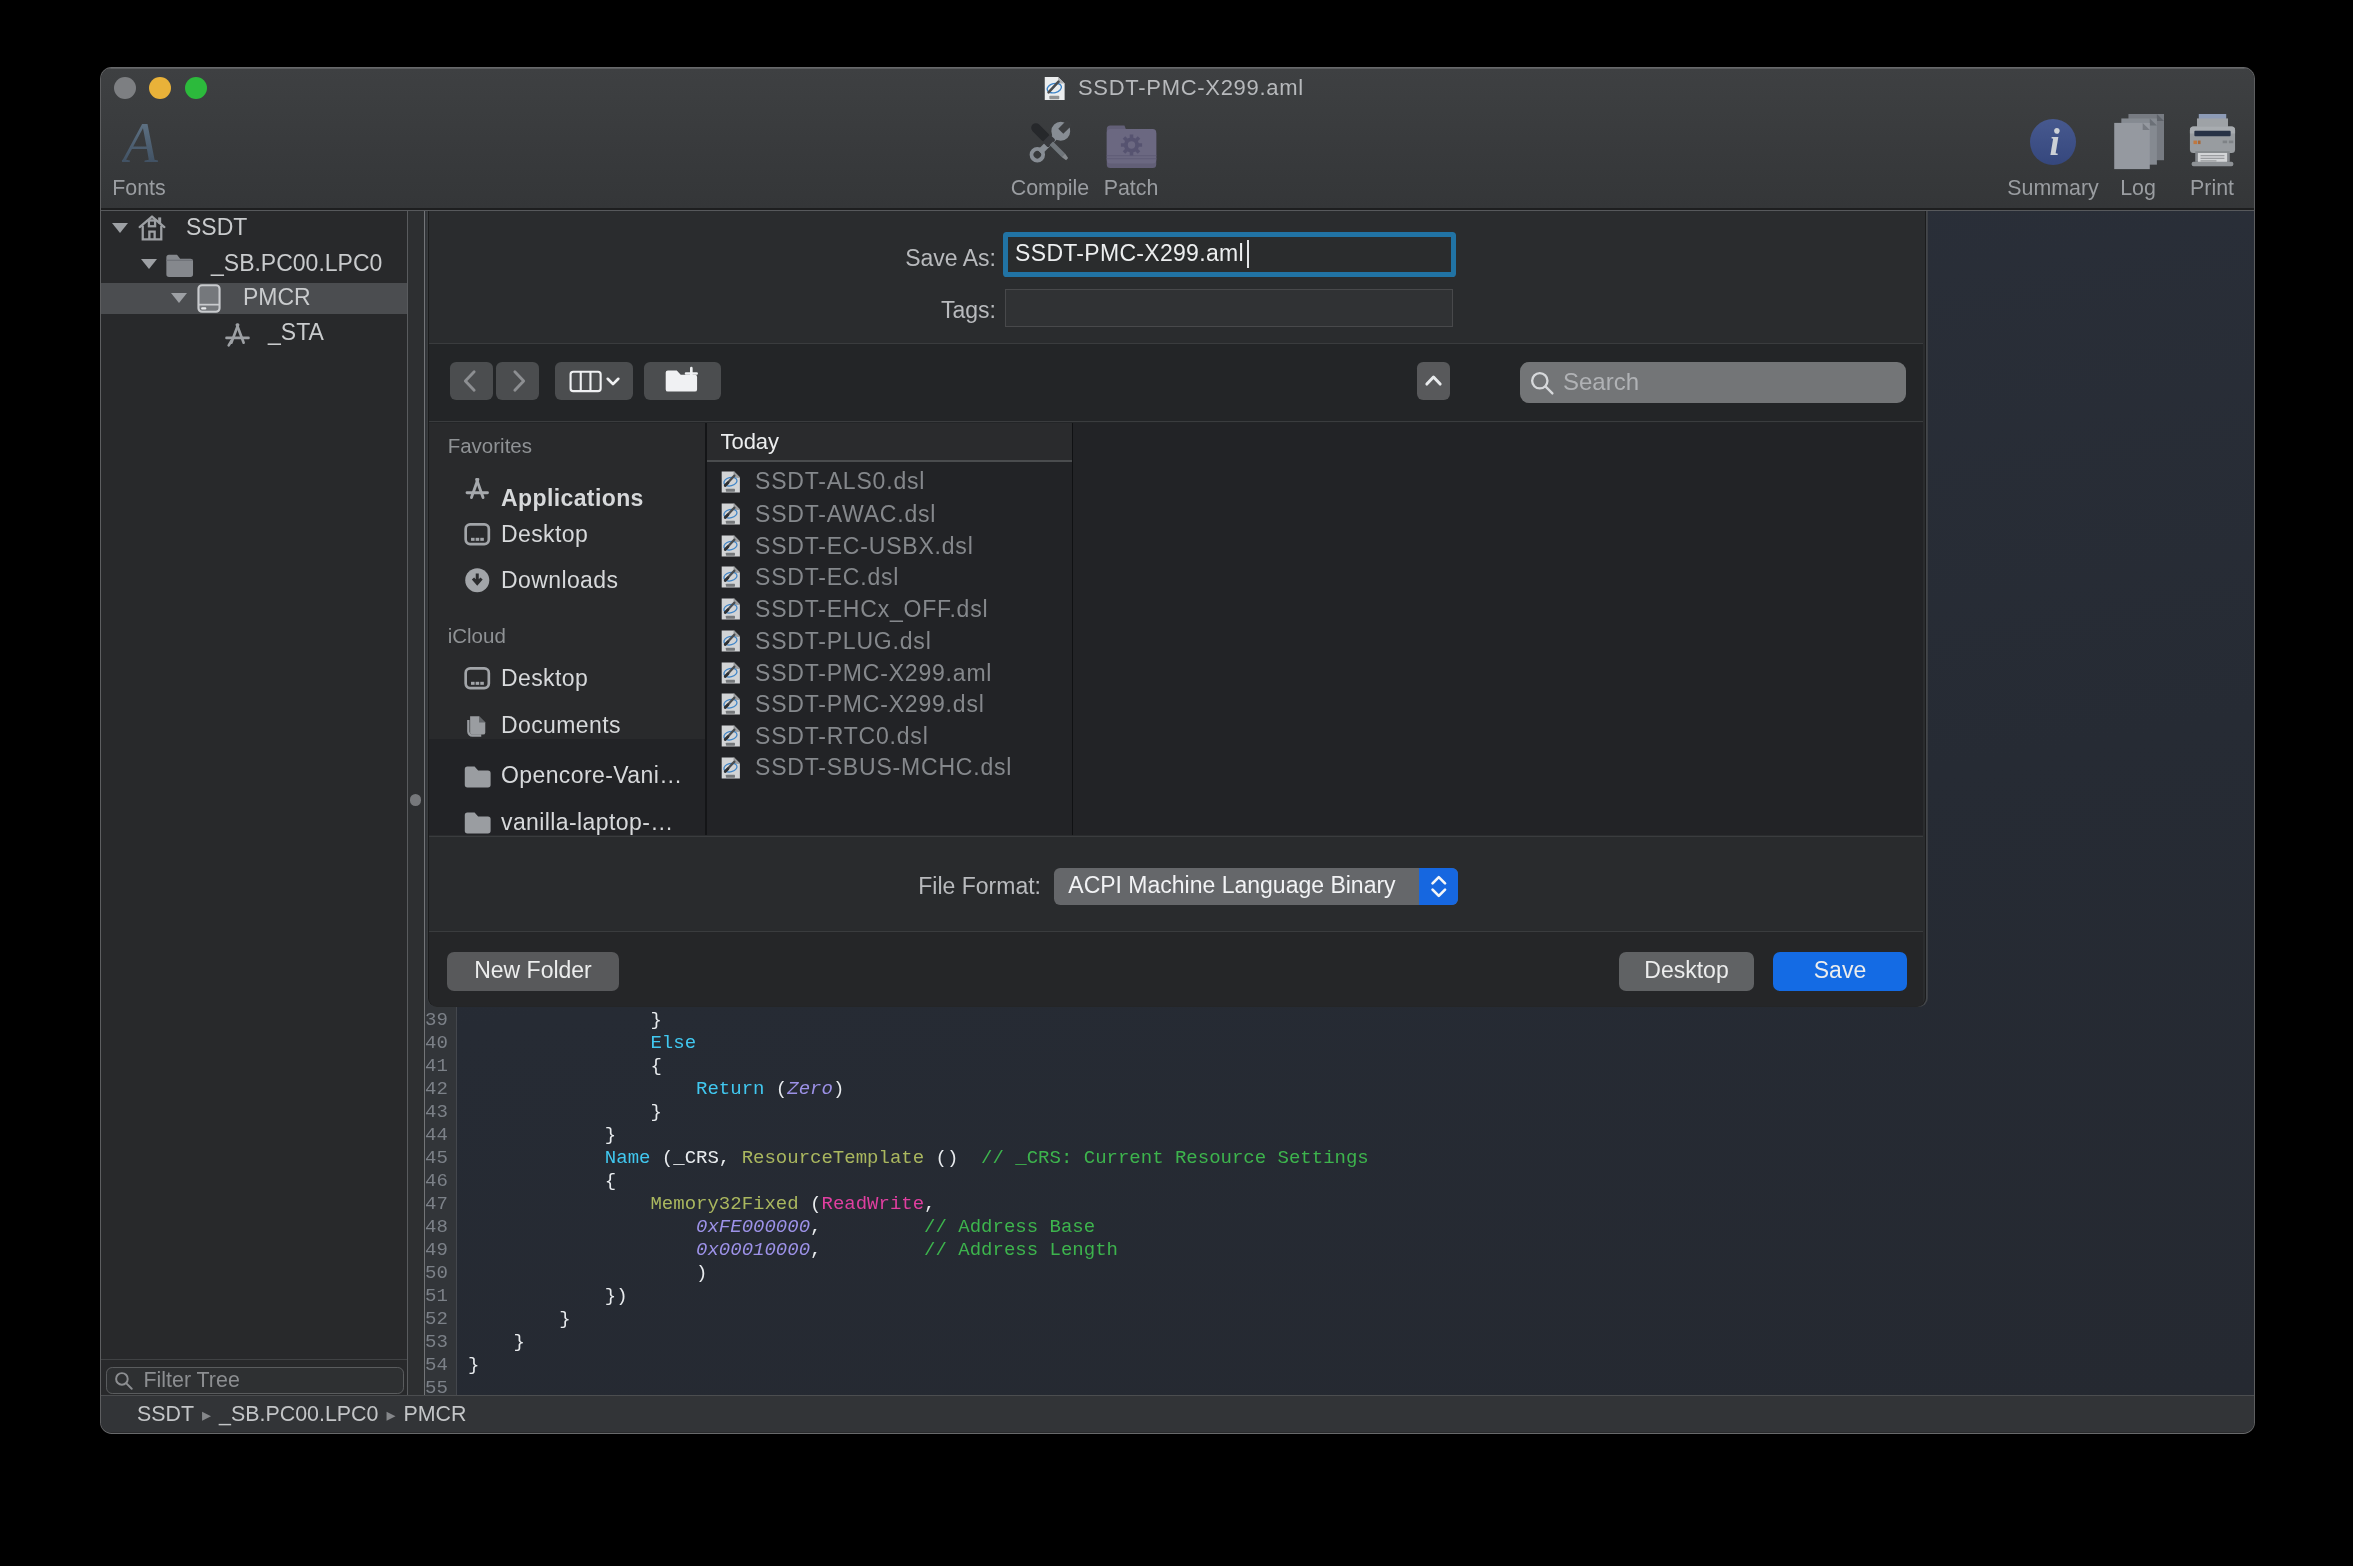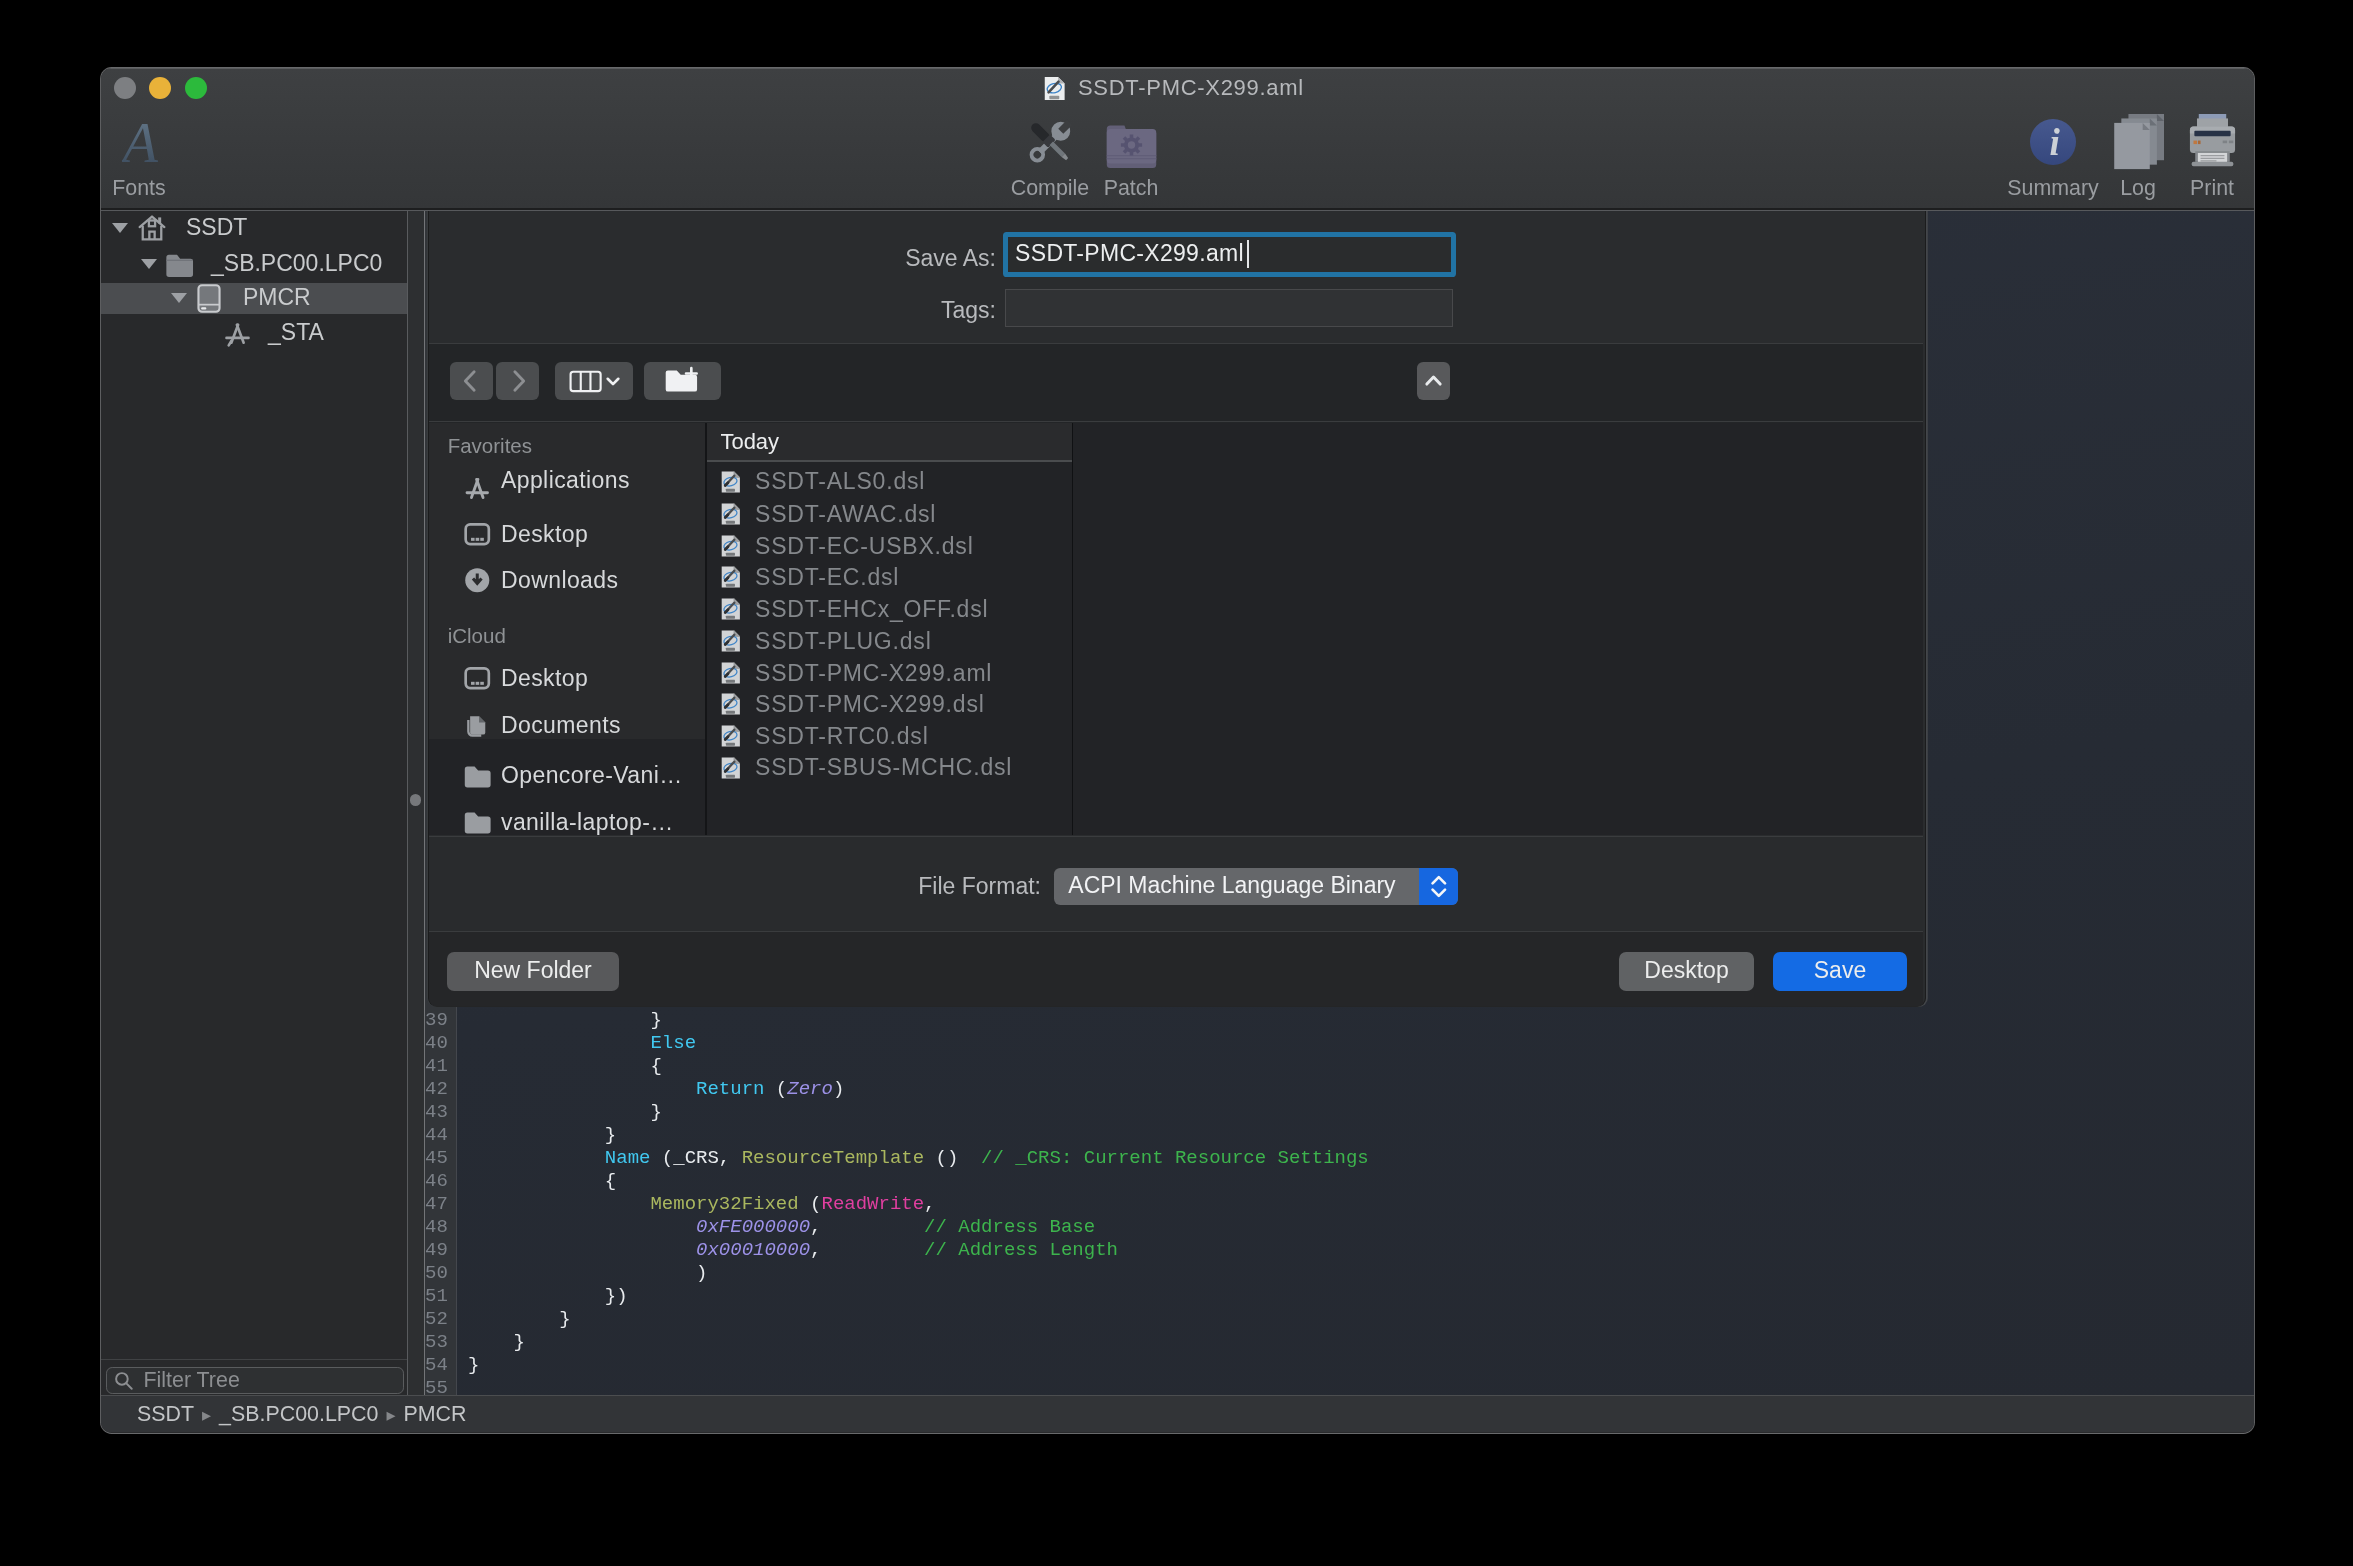--- a/index.html
+++ b/index.html
@@ -264,21 +264,21 @@
       <div style="position:absolute;left:642px;top:0;width:1.8px;height:412px;background:#101113;"></div>
       <div id="favcol">
         <div class="favhead" style="top:10.7px;">Favorites</div>
         <svg class="favicon" style="top:51px;" width="28.5" height="28.5" viewBox="0 0 32 32">
           <g stroke="#a6a9ad" stroke-width="3.2" stroke-linecap="round" fill="none">
             <path d="M9.5 26.5 L16.8 6"></path>
               <path d="M22.5 26.5 L15.2 6"></path>
               <path d="M4.5 21 H27.5"></path>
           </g>
         </svg>
-        <div class="favitem" style="top:44px;">Applications</div>
+        <div class="favitem" style="top:62px;font-weight:bold;">Applications</div>
         <svg class="favicon" style="top:97px;" width="28.5" height="28.5" viewBox="0 0 32 32">
           <rect x="3" y="5" width="26" height="22" rx="5" fill="none" stroke="#a2a5a9" stroke-width="3"></rect>
           <rect x="9" y="20" width="4" height="3.4" fill="#a2a5a9"></rect>
             <rect x="14.2" y="20" width="4" height="3.4" fill="#a2a5a9"></rect>
             <rect x="19.4" y="20" width="4" height="3.4" fill="#a2a5a9"></rect>
         </svg>
         <div class="favitem" style="top:98px;">Desktop</div>
         <svg class="favicon" style="top:143px;" width="28.5" height="28.5" viewBox="0 0 32 32">
           <circle cx="16" cy="16" r="13.5" fill="#a2a5a9"></circle>
           <path d="M16 8.5 v10 M11.2 14 L16 19.5 L20.8 14" stroke="#2b2c2e" stroke-width="3.4" fill="none" stroke-linejoin="miter"></path>
@@ -385,20 +385,27 @@
     <div class="navbtn" style="left:215px; width:77px;">
       <svg width="77" height="38" viewBox="0 0 86 43">
         <path d="M24 12 a2.5 2.5 0 0 1 2.5-2.5 h10 l4.5 5 h16 a2.5 2.5 0 0 1 2.5 2.5 v14 a2.5 2.5 0 0 1-2.5 2.5 h-30.5 a2.5 2.5 0 0 1-2.5-2.5 z" fill="#f0f1f3"></path>
         <path d="M53 7 v12 M47 13 h12" stroke="#f0f1f3" stroke-width="3" stroke-linecap="round"></path>
       </svg>
     </div>
     <div class="navbtn" style="left:988px; width:33px; background:#58595b;">
       <svg width="33" height="38" viewBox="0 0 37 43">
           <path d="M11 25 L18.5 17 L26 25" fill="none" stroke="#e8eaec" stroke-width="3.4" stroke-linecap="round" stroke-linejoin="round"></path>
         </svg>
+    </div>
+    <div id="searchbox" style="position:absolute; left:1091px; top:151px; width:386px; height:41px; background:#737577; border-radius:9px;">
+      <svg style="position:absolute; left:9px; top:8px;" width="27" height="27" viewBox="0 0 30 30">
+        <circle cx="12" cy="12" r="8.5" fill="none" stroke="#d7d9db" stroke-width="2.6"></circle>
+        <line x1="18.5" y1="18.5" x2="26" y2="26" stroke="#d7d9db" stroke-width="2.6" stroke-linecap="round"></line>
+      </svg>
+      <span style="position:absolute; left:43px; top:6.2px; font-size:24px; color:#b0b2b5;">Search</span>
     </div>
     <div class="hsep" style="top:625px;"></div>
     <div class="hsep" style="top:720px;"></div>
     <div class="slabel" style="left:450px; width:162px; top:662px;">File Format:</div>
     <div id="ffpopup">
         <span class="txt">ACPI Machine Language Binary</span>
         <div class="cap">
       <svg style="position:absolute; left:9.8px; top:6.2px;" width="19.6" height="25" viewBox="0 0 22 28">
         <path d="M4 10.5 L11 3.5 L18 10.5 M4 17.5 L11 24.5 L18 17.5" fill="none" stroke="#f4f6f8" stroke-width="3" stroke-linecap="round" stroke-linejoin="round"></path>
       </svg>

